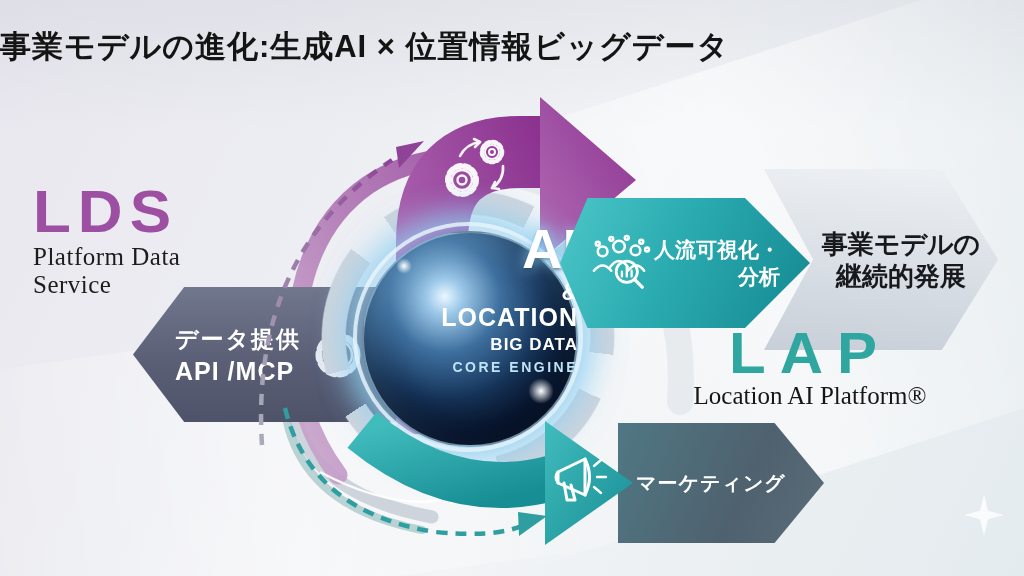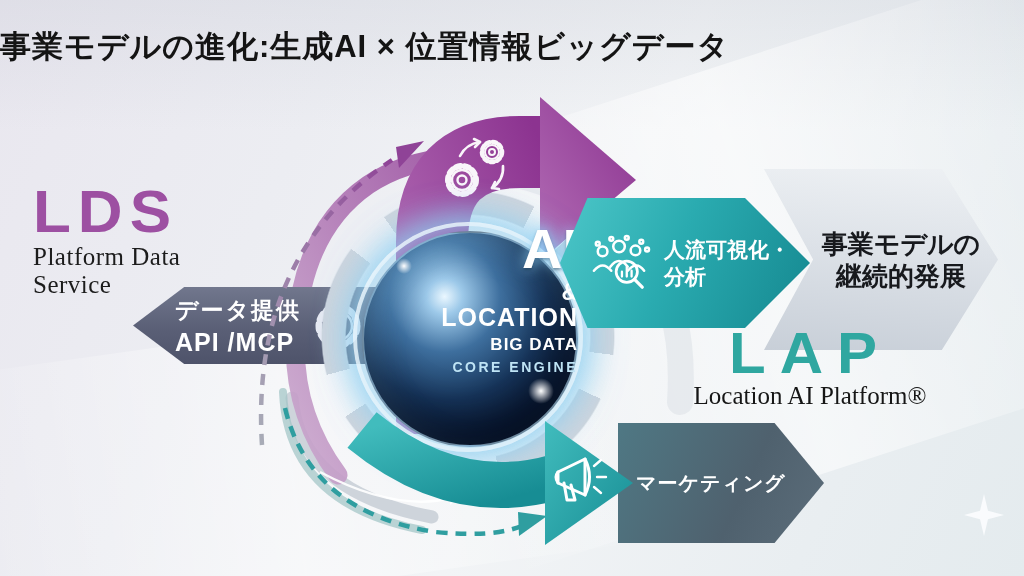--- a/index.html
+++ b/index.html
@@ -13,21 +13,21 @@
   .streak.s3{left:-60px;top:330px;width:700px;height:260px;transform:rotate(-8deg);
     background:linear-gradient(90deg,rgba(255,255,255,0),rgba(255,255,255,.5),rgba(255,255,255,0));}
 
   .title{position:absolute;left:0;right:0;top:26px;margin:0;
     font-size:31px;font-weight:800;letter-spacing:1px;color:#141414;z-index:40;}
 
   .layer{position:absolute;left:0;top:0;width:1024px;height:576px;pointer-events:none;}
   .z1{z-index:1}.z2{z-index:2}.z4{z-index:4}.z6{z-index:6}
 
   
-  .gray-arrow{position:absolute;left:133px;top:287px;width:320px;height:77px;z-index:2;
+  .gray-arrow{position:absolute;left:133px;top:287px;width:320px;height:135px;z-index:2;
     background:linear-gradient(180deg,#71778d 0%,#5a5f76 55%,#4e536a 100%);
     clip-path:polygon(16% 0,100% 0,100% 100%,16% 100%,0 50%);
     display:flex;align-items:center;}
   .ga-text{margin-left:42px;color:#fff;line-height:32px;}
   .ga-l1{font-size:23px;font-weight:700;letter-spacing:2px;}
   .ga-l2{font-size:25px;font-weight:800;letter-spacing:1px;}
   .ga-gear{margin-left:10px;}
 
   
   .seg-ring{position:absolute;left:318px;top:187px;width:300px;height:300px;border-radius:50%;z-index:3;
@@ -50,21 +50,21 @@
   .ot-big{font-size:17px;font-weight:800;line-height:27px;letter-spacing:1px;}
   .ot-eng{font-size:14px;font-weight:700;line-height:18px;letter-spacing:2.5px;color:#bfe4f5;}
 
   
   .teal-arrow{position:absolute;left:560px;top:198px;width:250px;height:130px;z-index:6;
     background:linear-gradient(115deg,#4cc6c8 0%,#2aabb0 45%,#158890 100%);
     clip-path:polygon(11% 0,74% 0,100% 50%,74% 100%,11% 100%,0 50%);
     display:flex;align-items:center;
     filter:drop-shadow(0 0 5px rgba(255,255,255,.95)) drop-shadow(0 3px 8px rgba(0,110,120,.35));}
   .ta-icon{margin-left:28px;flex:0 0 auto;}
-  .ta-text{color:#fff;text-align:left;margin-left:12px;line-height:27px;}
+  .ta-text{color:#fff;text-align:right;margin-left:2px;line-height:27px;}
   .ta-l1{font-size:21px;font-weight:800;}
   .ta-l2{font-size:21px;font-weight:800;}
 
   
   .silver-arrow{position:absolute;left:764px;top:169px;width:234px;height:181px;z-index:4;
     background:linear-gradient(185deg,#eef1f4 0%,#dde2e8 45%,#c8cfd8 100%);
     clip-path:polygon(0 0,76% 0,100% 50%,76% 100%,0 100%,21% 50%);
     display:flex;align-items:center;justify-content:center;
     filter:drop-shadow(0 3px 6px rgba(90,100,115,.25));}
   .sa-text{padding-left:40px;text-align:center;color:#17191d;font-size:26px;font-weight:800;line-height:32px;}

